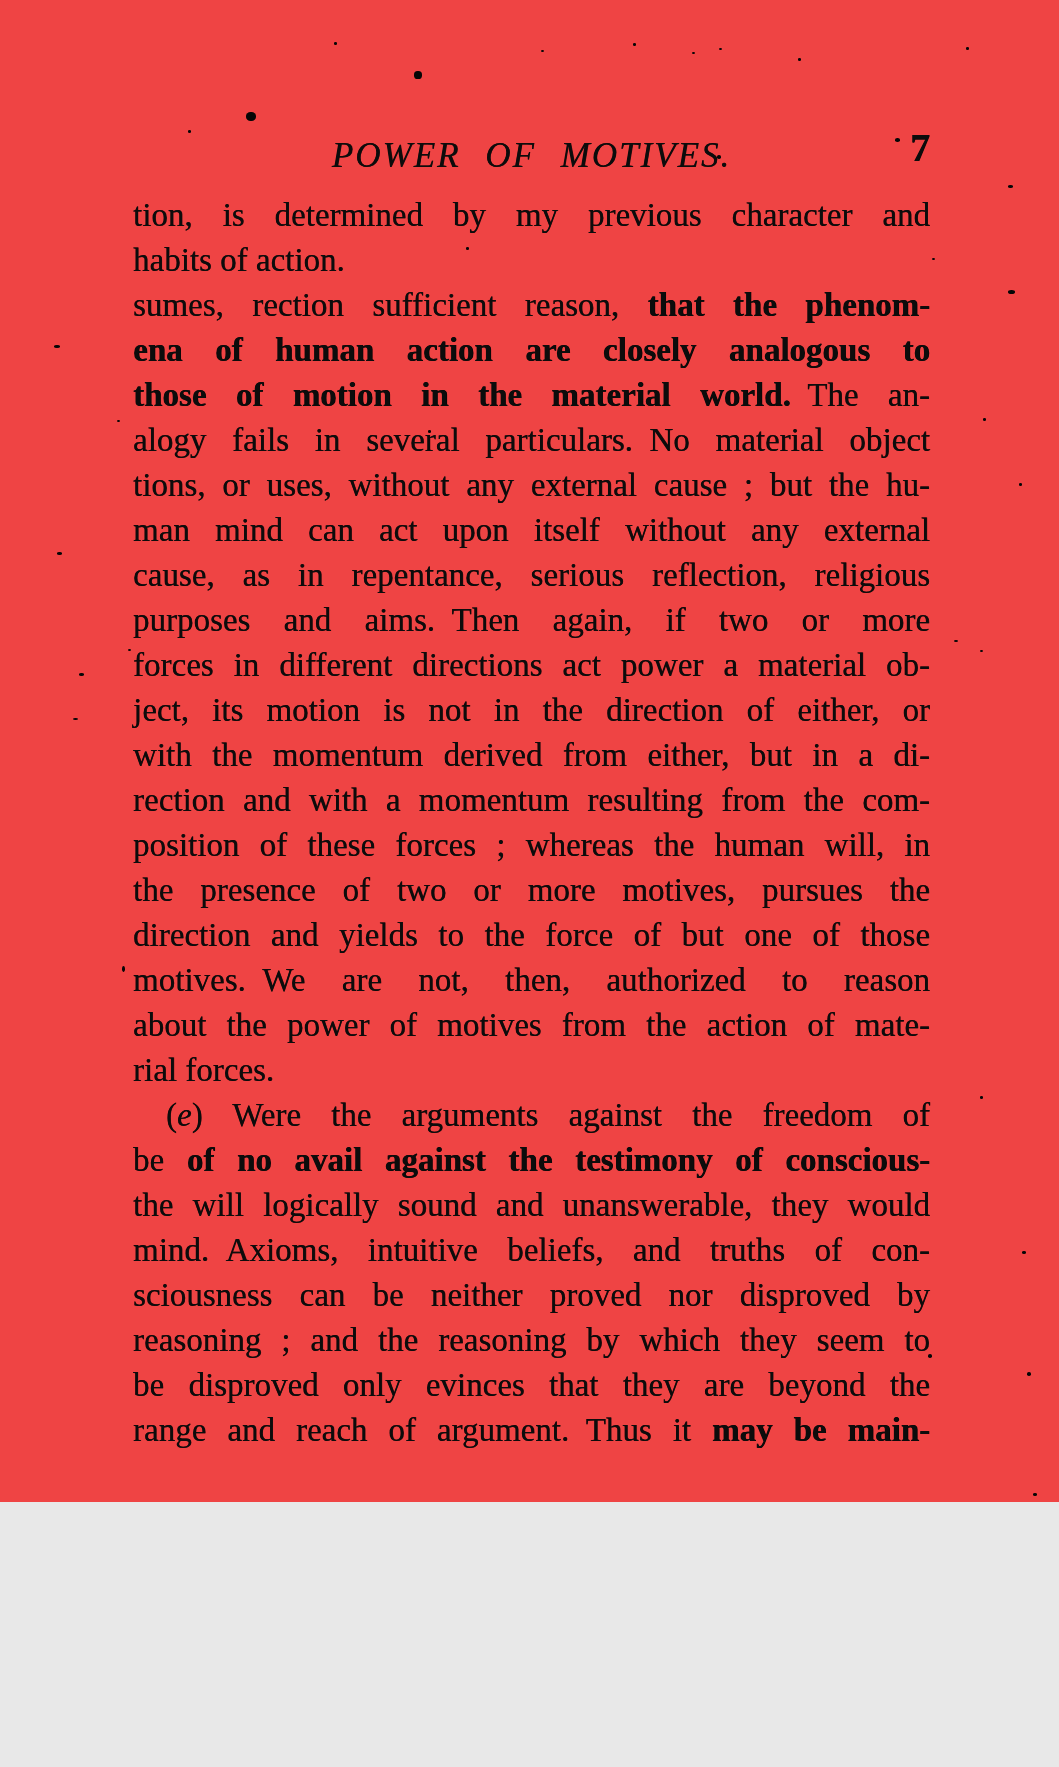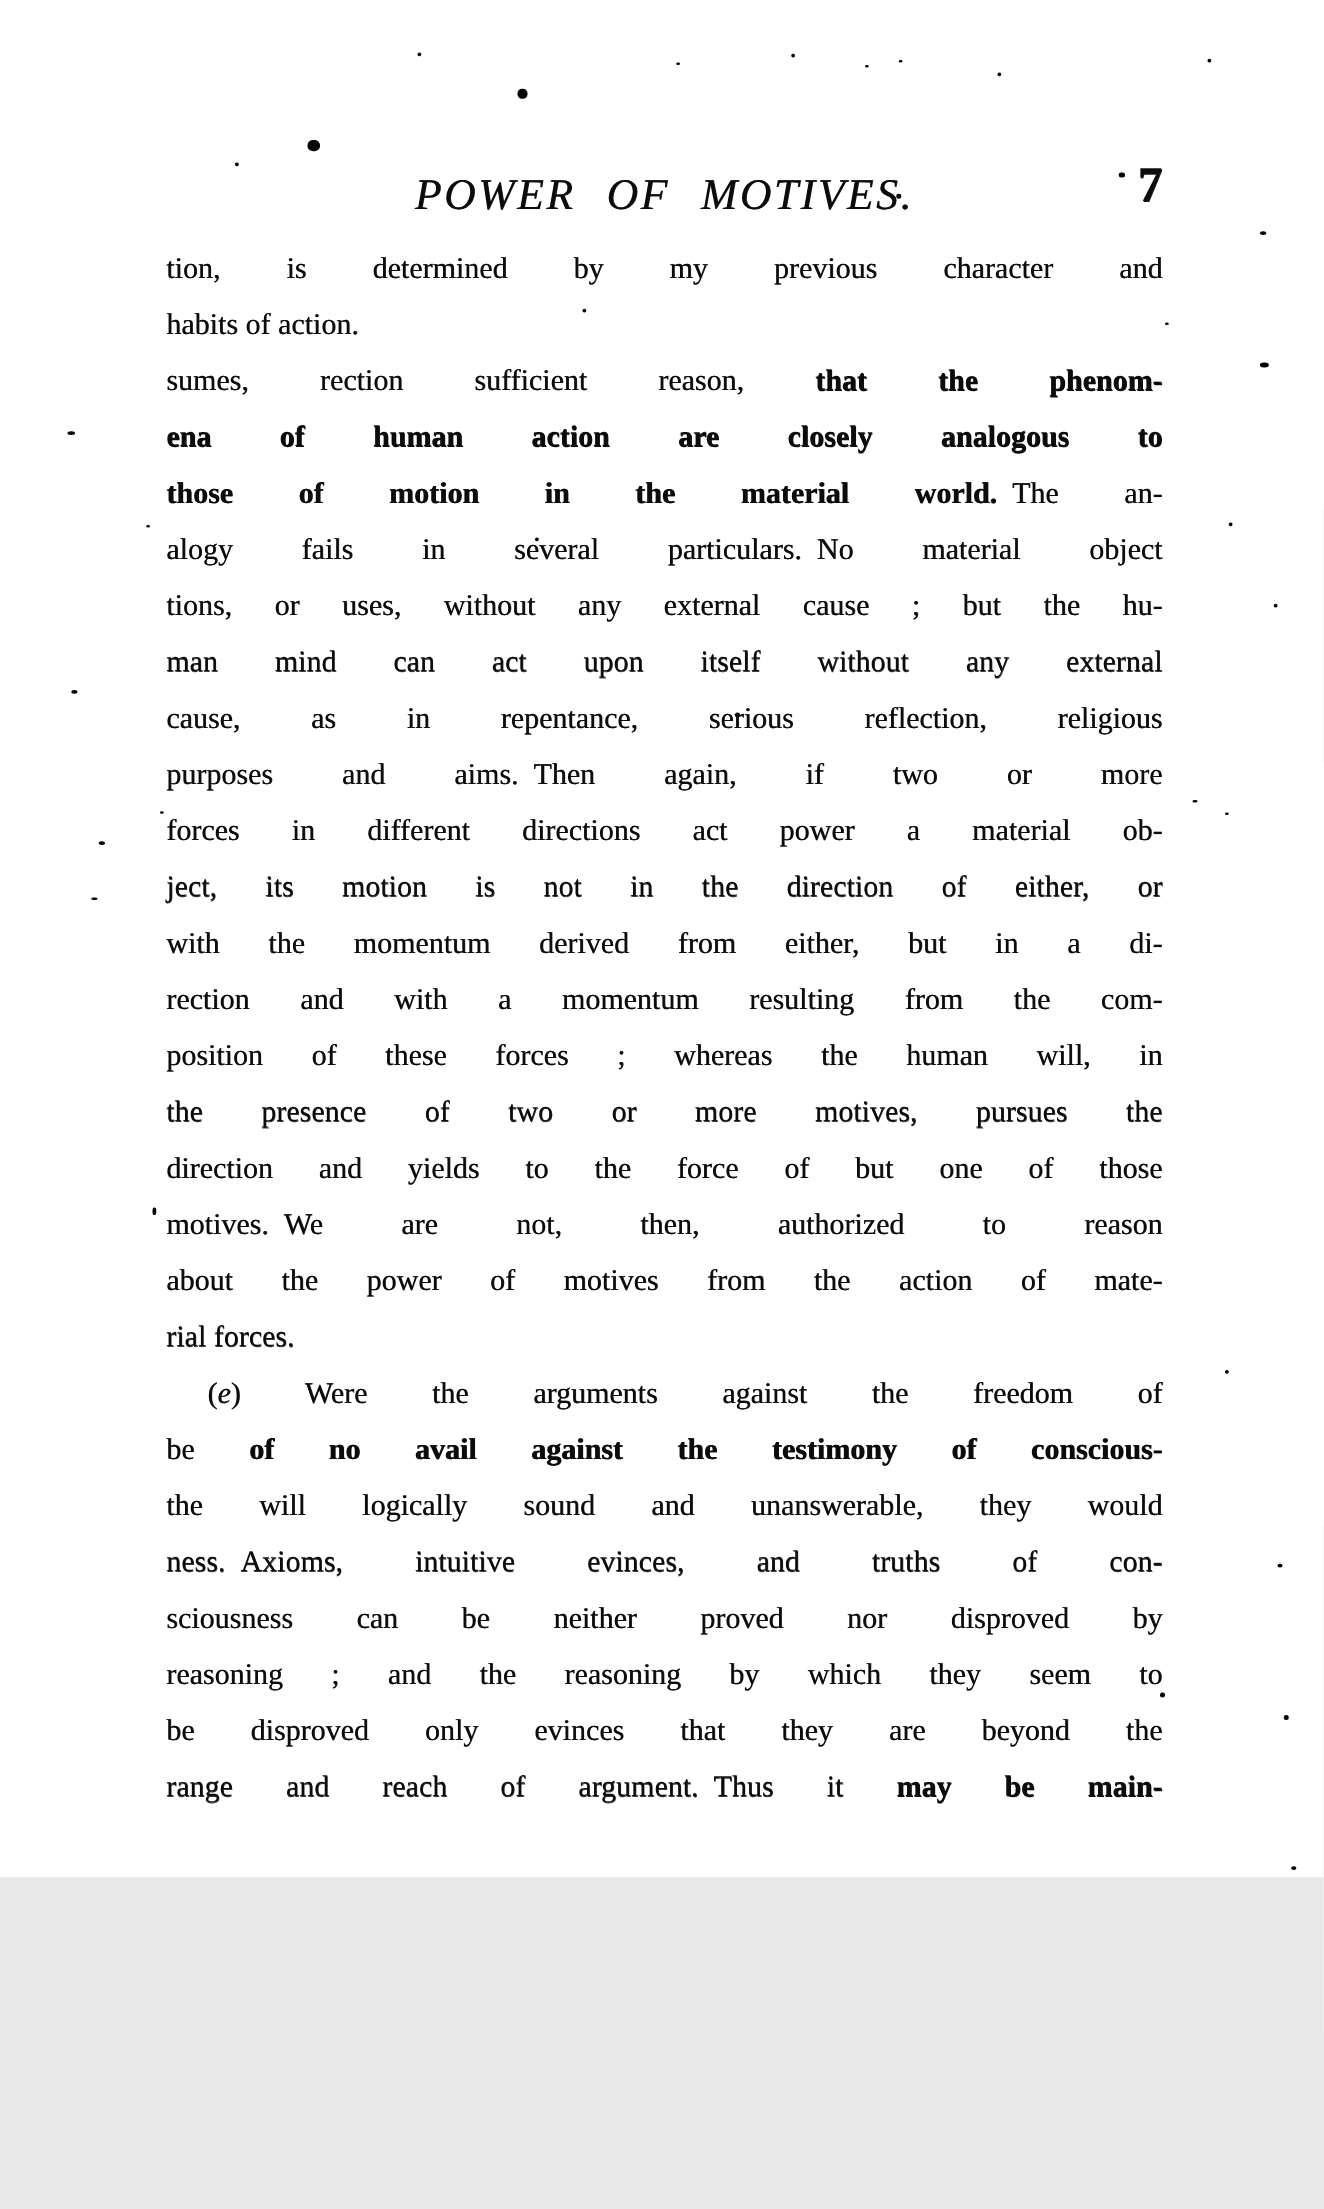--- a/index.html
+++ b/index.html
@@ -1,19 +1,19 @@
 <!DOCTYPE html>
 <html><head>
 <meta charset="utf-8">
 <style>
   html,body{margin:0;padding:0;background:#e8e8e8;}
   .page{
     position:relative;
     width:1059px;height:1502px;
-    background:#ffffff;
+    background:#ef4444;
     overflow:hidden;
     font-family:"Liberation Serif","DejaVu Serif",serif;
     color:#0c0c0c;
   }
   .running-title{
     position:absolute;left:133px;top:136px;width:797px;
     text-align:center;
     font-style:italic;
     font-size:35px;
     letter-spacing:2px;
@@ -22,21 +22,21 @@
     white-space:nowrap;
   }
   .page-number{
     position:absolute;top:124px;right:129px;
     font-size:40px;
     font-weight:bold;
     text-shadow:0.6px 0.4px 0.5px rgba(0,0,0,0.9);
   }
   .text-block{
     position:absolute;left:133px;top:193px;width:797px;
-    font-size:24px;
+    font-size:33px;
   }
   .line{
     height:45px;
     line-height:45px;
     text-align:justify;
     text-align-last:justify;
     text-shadow:0.35px 0.35px 0.45px rgba(0,0,0,0.78);
   }
   .line.noj{text-align-last:left;}
   .line.ind{text-indent:33px;}
@@ -71,21 +71,21 @@
       <div class="line"><span>rection and with a momentum resulting from the com-</span></div>
       <div class="line"><span>position of these forces ; whereas the human will, in</span></div>
       <div class="line"><span>the presence of two or more motives, pursues the</span></div>
       <div class="line"><span>direction and yields to the force of but one of those</span></div>
       <div class="line"><span>motives. We are not, then, authorized to reason</span></div>
       <div class="line"><span>about the power of motives from the action of mate-</span></div>
       <div class="line noj"><span>rial forces.</span></div>
       <div class="line ind"><span>(</span><span class="i">e</span><span>) Were the arguments against the freedom of</span></div>
       <div class="line"><span>be </span><span class="b">of no avail against the testimony of conscious-</span></div>
       <div class="line"><span>the will logically sound and unanswerable, they would</span></div>
-      <div class="line"><span>ness. Axioms, intuitive evinces, and truths of con-</span></div>
+      <div class="line"><span>mind. Axioms, intuitive beliefs, and truths of con-</span></div>
       <div class="line"><span>sciousness can be neither proved nor disproved by</span></div>
       <div class="line"><span>reasoning ; and the reasoning by which they seem to</span></div>
       <div class="line"><span>be disproved only evinces that they are beyond the</span></div>
       <div class="line"><span>range and reach of argument. Thus it </span><span class="b">may be main-</span></div>
     </div>
 <div class="speck" style="left: 334px; top: 42px; width: 3px; height: 3px;"></div>
     <div class="speck" style="left: 414px; top: 71px; width: 8px; height: 8px;"></div>
     <div class="speck" style="left: 246px; top: 112px; width: 10px; height: 9px;"></div>
     <div class="speck" style="left: 188px; top: 130px; width: 3px; height: 3px;"></div>
     <div class="speck" style="left: 541px; top: 50px; width: 3px; height: 2px;"></div>

